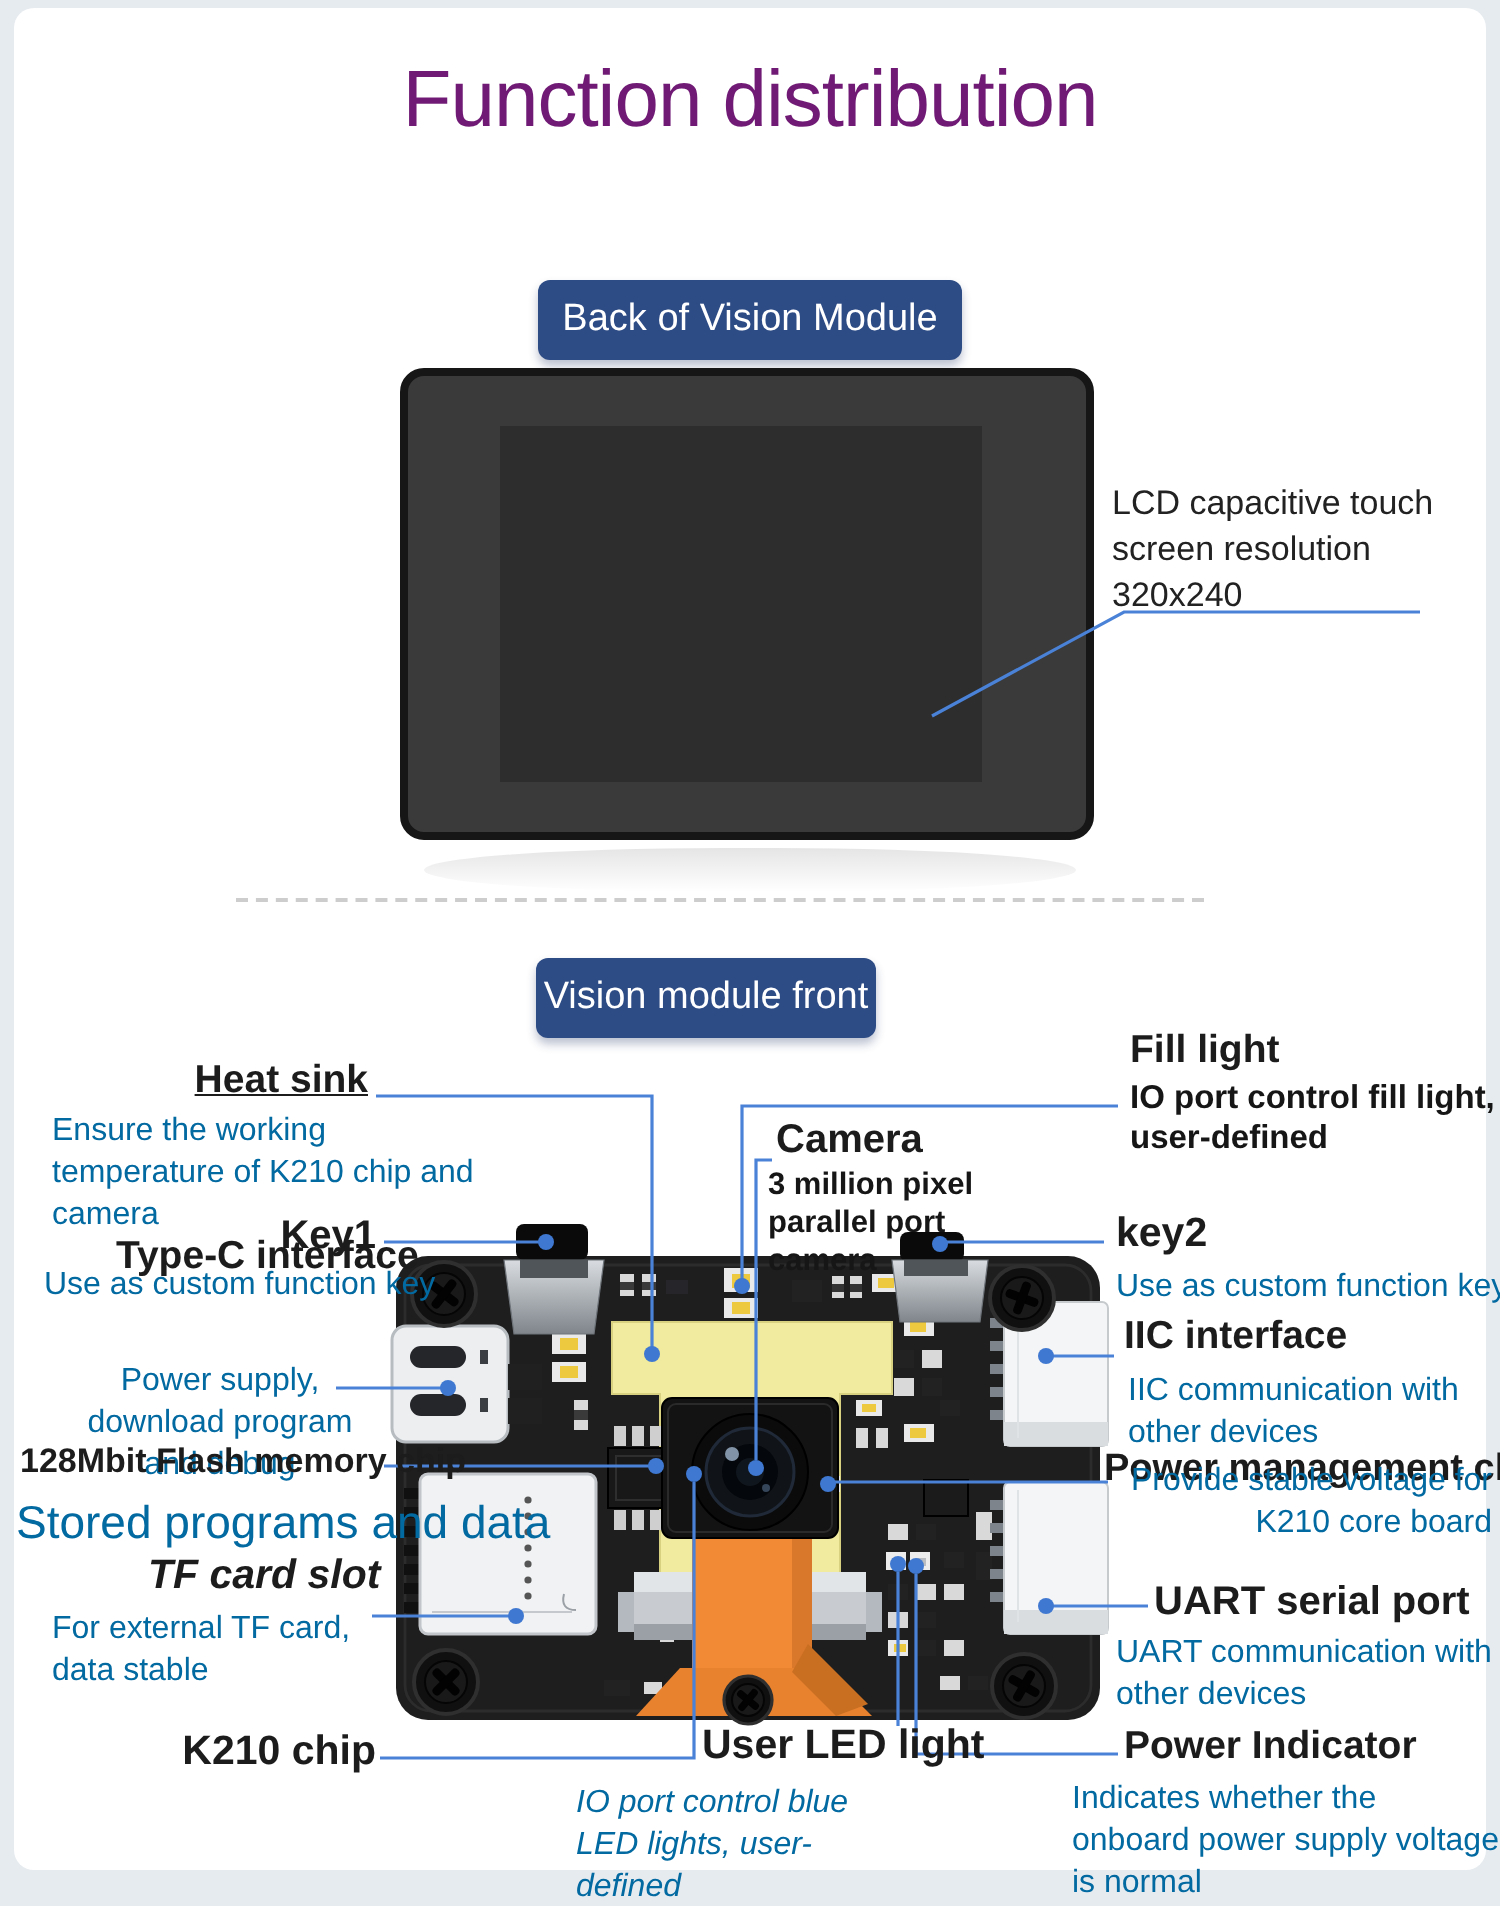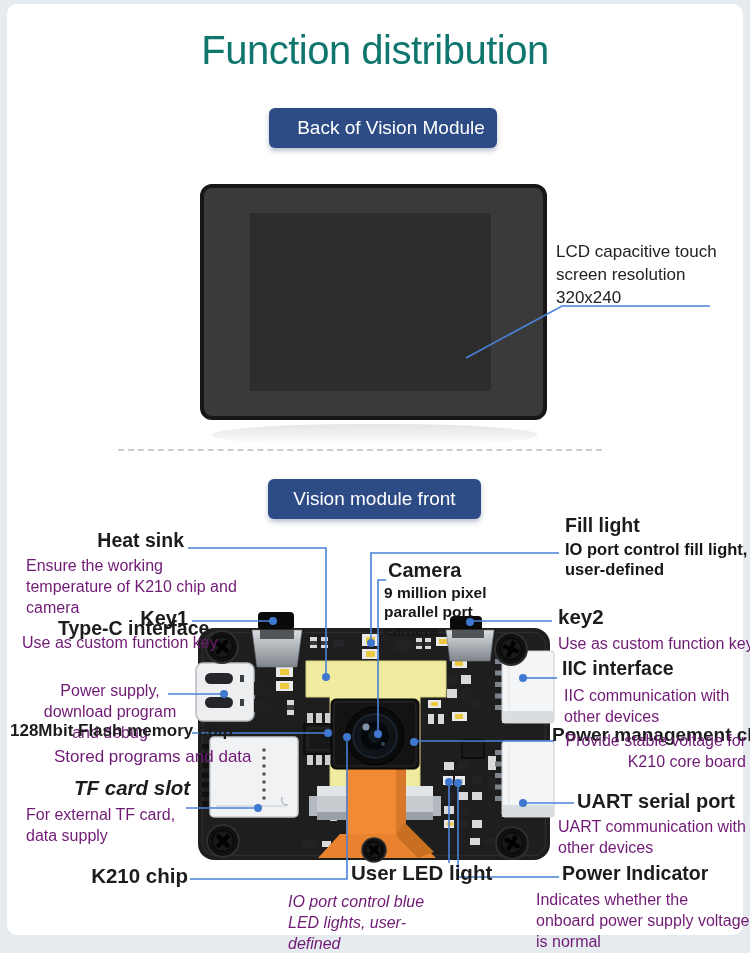--- a/index.html
+++ b/index.html
@@ -8,29 +8,29 @@
     background:#e6ebf0;
     font-family:"Liberation Sans","DejaVu Sans",sans-serif;
     -webkit-font-smoothing:antialiased;
   }
   .card{
     position:absolute;left:7px;top:4px;width:736px;height:931px;
     background:#ffffff;border-radius:10px;
   }
   .page-title{
     position:absolute;top:28px;left:0;width:750px;text-align:center;
-    font-size:40px;font-weight:400;color:#0f766e;letter-spacing:-0.5px;
+    font-size:40px;font-weight:400;color:#701a75;letter-spacing:-0.5px;
   }
   .badge{
     position:absolute;height:40px;line-height:40px;text-align:center;
     background:#2d4b85;color:#ffffff;font-size:19px;font-weight:500;
     border-radius:6px;box-shadow:0 3px 5px rgba(30,50,100,0.30);
   }
-  .badge-back{left:269px;top:108px;width:212px;padding-left:16px;}
-  .badge-front{left:268px;top:479px;width:213px;}
+  .badge-back{left:269px;top:140px;width:212px;}
+  .badge-front{left:268px;top:479px;width:170px;}
   .lcd-body{
     position:absolute;left:200px;top:184px;width:339px;height:228px;
     background:#3a3a3a;border:4px solid #161616;border-radius:12px;
   }
   .lcd-screen{
     position:absolute;left:250px;top:213px;width:241px;height:178px;
     background:#2d2d2d;
   }
   .lcd-reflection{
     position:absolute;left:212px;top:424px;width:326px;height:22px;
@@ -39,21 +39,21 @@
   }
   .divider{
     position:absolute;left:118px;top:449px;width:484px;height:0;
     border-top:2px dashed #cdcdcd;
   }
   .ann-title{
     position:absolute;font-weight:bold;color:#1c1c1c;font-size:19.5px;
     line-height:1.1;white-space:nowrap;z-index:3;
   }
   .ann-desc{
-    position:absolute;color:#701a75;font-size:16px;line-height:1.32;z-index:3;
+    position:absolute;color:#0369a1;font-size:16px;line-height:1.32;z-index:3;
   }
   .ann-desc.strong{color:#161616;font-weight:bold;line-height:1.22;}
   .nowrap{white-space:nowrap;}
   .t-right{text-align:right;}
   .t-center{text-align:center;}
   .lcd-note{
     position:absolute;left:556px;top:241px;width:196px;
     font-size:17px;color:#222;line-height:1.35;z-index:3;
   }
   svg.overlay{position:absolute;left:0;top:0;z-index:2;pointer-events:none;}
@@ -335,39 +335,39 @@
       <circle cx="378" cy="734" r="4"></circle>
     <circle cx="470" cy="622" r="4"></circle>
       <circle cx="523" cy="678" r="4"></circle>
     <circle cx="414" cy="742" r="4"></circle>
       <circle cx="523" cy="803" r="4"></circle>
     <circle cx="449" cy="782" r="4"></circle>
       <circle cx="458" cy="783" r="4"></circle>
   </g>
 </svg>
 
-<div class="ann-title t-right" style="left:60px;top:530px;width:124px;">Heat sink</div>
+<div class="ann-title t-right" style="left:60px;top:530px;width:124px;text-decoration:underline;">Heat sink</div>
 <div class="ann-desc" style="left:26px;top:555px;width:212px;">Ensure the working temperature of K210 chip and camera</div>
 
 <div class="ann-title t-right" style="left:104px;top:607px;width:84px;font-size:20px;">Key1</div>
 <div class="ann-desc nowrap" style="left:22px;top:632px;width:180px;">Use as custom function key</div>
 
 <div class="ann-title t-right" style="left:58px;top:618px;width:136px;">Type-C interface</div>
 <div class="ann-desc t-center" style="left:30px;top:680px;width:160px;">Power supply, download program and debug</div>
 
 <div class="ann-title t-right" style="left:10px;top:722px;width:180px;font-size:17px;">128Mbit Flash memory chip</div>
-<div class="ann-desc nowrap" style="left:8px;top:746px;width:200px;font-size:17px;padding-left:46px;">Stored programs and data</div>
+<div class="ann-desc nowrap" style="left:8px;top:746px;width:200px;font-size:23px;">Stored programs and data</div>
 
 <div class="ann-title t-right" style="left:74px;top:777px;width:104px;font-size:20.5px;font-style:italic;">TF card slot</div>
-<div class="ann-desc" style="left:26px;top:804px;width:172px;">For external TF card, data supply</div>
+<div class="ann-desc" style="left:26px;top:804px;width:172px;">For external TF card, data stable</div>
 
 <div class="ann-title t-right" style="left:60px;top:865px;width:128px;font-size:20.5px;">K210 chip</div>
 
 <div class="ann-title" style="left:388px;top:559px;font-size:20px;">Camera</div>
-<div class="ann-desc strong" style="left:384px;top:584px;width:140px;font-size:15.5px;">9 million pixel parallel port camera</div>
+<div class="ann-desc strong" style="left:384px;top:584px;width:140px;font-size:15.5px;">3 million pixel parallel port camera</div>
 
 <div class="ann-title" style="left:565px;top:515px;">Fill light</div>
 <div class="ann-desc strong" style="left:565px;top:539px;width:190px;font-size:16.5px;">IO port control fill light, user-defined</div>
 
 <div class="ann-title" style="left:558px;top:606px;font-size:20.5px;">key2</div>
 <div class="ann-desc nowrap" style="left:558px;top:633px;width:200px;">Use as custom function key</div>
 
 <div class="ann-title" style="left:562px;top:658px;">IIC interface</div>
 <div class="ann-desc" style="left:564px;top:685px;width:180px;">IIC communication with other devices</div>
 

